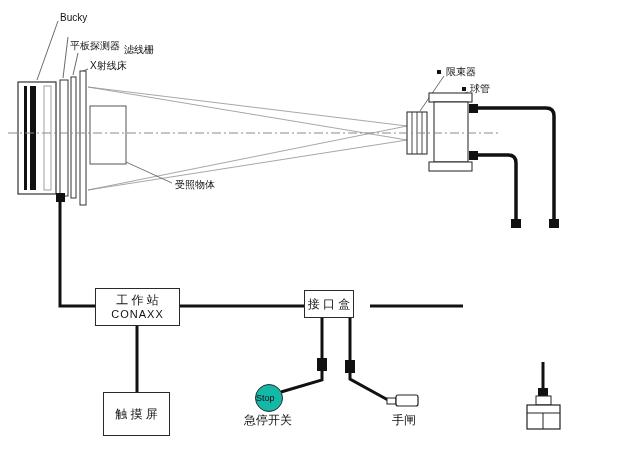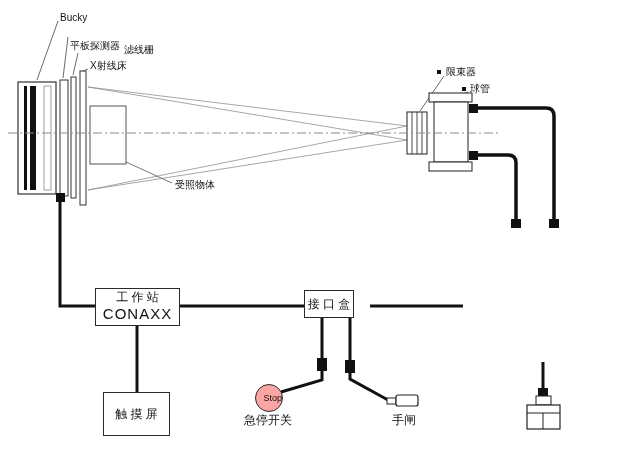--- a/index.html
+++ b/index.html
@@ -29,30 +29,30 @@
     display:flex;
     flex-direction:column;
     align-items:center;
     justify-content:center;
     font-size:12px;
     color:#111;
     z-index:3;
     box-sizing:border-box;
   }
   .box .line1{line-height:1.25;}
-  .box .line2{line-height:1.25;font-size:15px;letter-spacing:1px;text-align:center;}
+  .box .line2{line-height:1.25;font-size:11px;letter-spacing:1px;text-align:center;}
   .generator-box{font-size:13px;letter-spacing:4px;}
   .stop-circle{
     position:absolute;
     left:255px;top:384px;
     width:28px;height:28px;
     border:1.3px solid #2a2a2a;
     border-radius:50%;
-    background:#fca5a5;
-    display:flex;align-items:center;justify-content:flex-end;
+    background:#14b8a6;
+    display:flex;align-items:center;justify-content:flex-start;
     font-size:9px;color:#111;
     z-index:3;
     box-sizing:border-box;
   }
 </style>
 </head>
 <body>
 
 <div class="stage">
 

